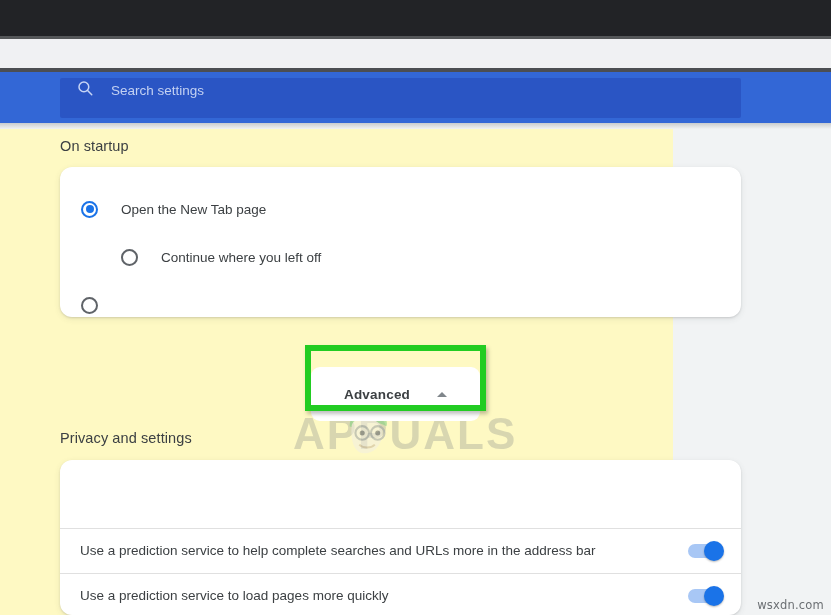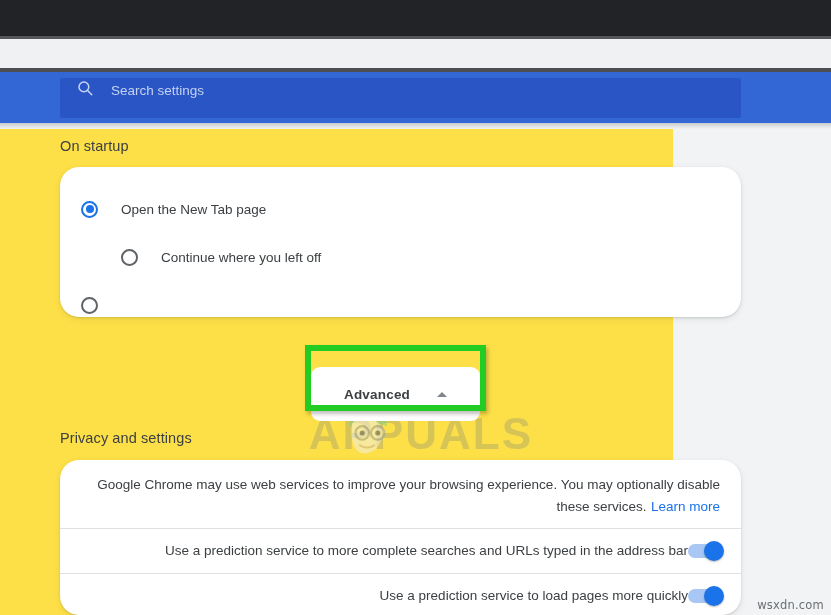--- a/index.html
+++ b/index.html
@@ -95,40 +95,39 @@
     padding: 0;
   }
   .search-input::placeholder { color: #c3d1f2; opacity: 1; }
 
   
   .content {
     position: absolute;
     left: 0; top: 129px;
     width: 673px;
     height: 486px;
-    background: #fde047;
-    text-align: right;
+    background: #fef9c3;
   }
 
   .section-title {
     position: absolute;
     left: 60px;
     color: #3c4043;
     font-size: 14.5px;
     letter-spacing: 0.1px;
   }
   .title-startup { top: 9px; }
   .title-privacy { top: 301px; }
 
   .card {
     position: absolute;
     left: 60px;
     width: 681px;
     background: #ffffff;
-    border-radius: 19px;
+    border-radius: 12px;
     box-shadow: 0 1px 2px rgba(60,64,67,0.16), 0 2px 6px rgba(60,64,67,0.10);
   }
   .card-startup { top: 38px; height: 150px; }
   .card-privacy { top: 331px; height: 155px; overflow: hidden; }
 
   
   .radio-row {
     position: absolute;
     left: 0;
     width: 681px;
@@ -357,29 +356,25 @@
       <div class="advanced-button">
         <span class="advanced-label">Advanced</span>
         <span class="chevron-up"></span>
       </div>
       <div class="advanced-highlight"></div>
     </div>
 
     <div class="section-title title-privacy">Privacy and settings</div>
 
     <div class="card card-privacy">
-      <div class="desc-block">
-        <span class="desc-text">Google Chrome may use web services to improve your browsing experience. You may optionally disable these services.</span>
-        <span class="desc-text learn-more">Learn more</span>
-      </div>
 
       <div class="divider div-1"></div>
 
       <div class="toggle-row t0">
-        <span class="toggle-label">Use a prediction service to more complete searches and URLs typed in the address bar</span>
+        <span class="toggle-label">Use a prediction service to help complete searches and URLs more in the address bar</span>
         <span class="toggle">
           <span class="knob"></span>
         </span>
       </div>
 
       <div class="divider div-2"></div>
 
       <div class="toggle-row t1">
         <span class="toggle-label">Use a prediction service to load pages more quickly</span>
         <span class="toggle">

